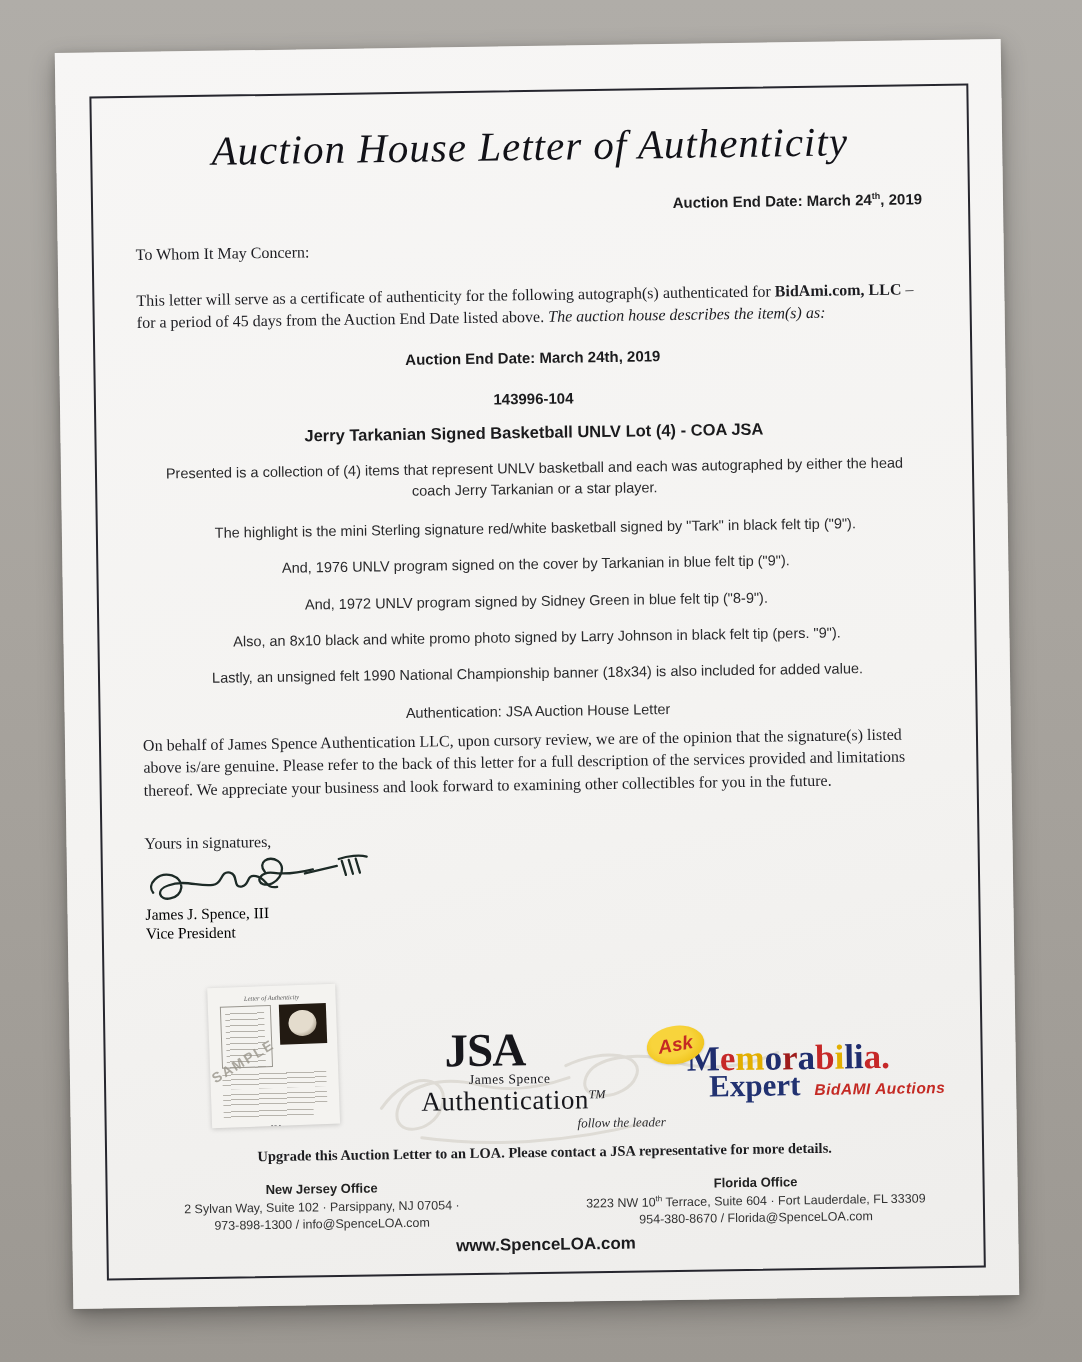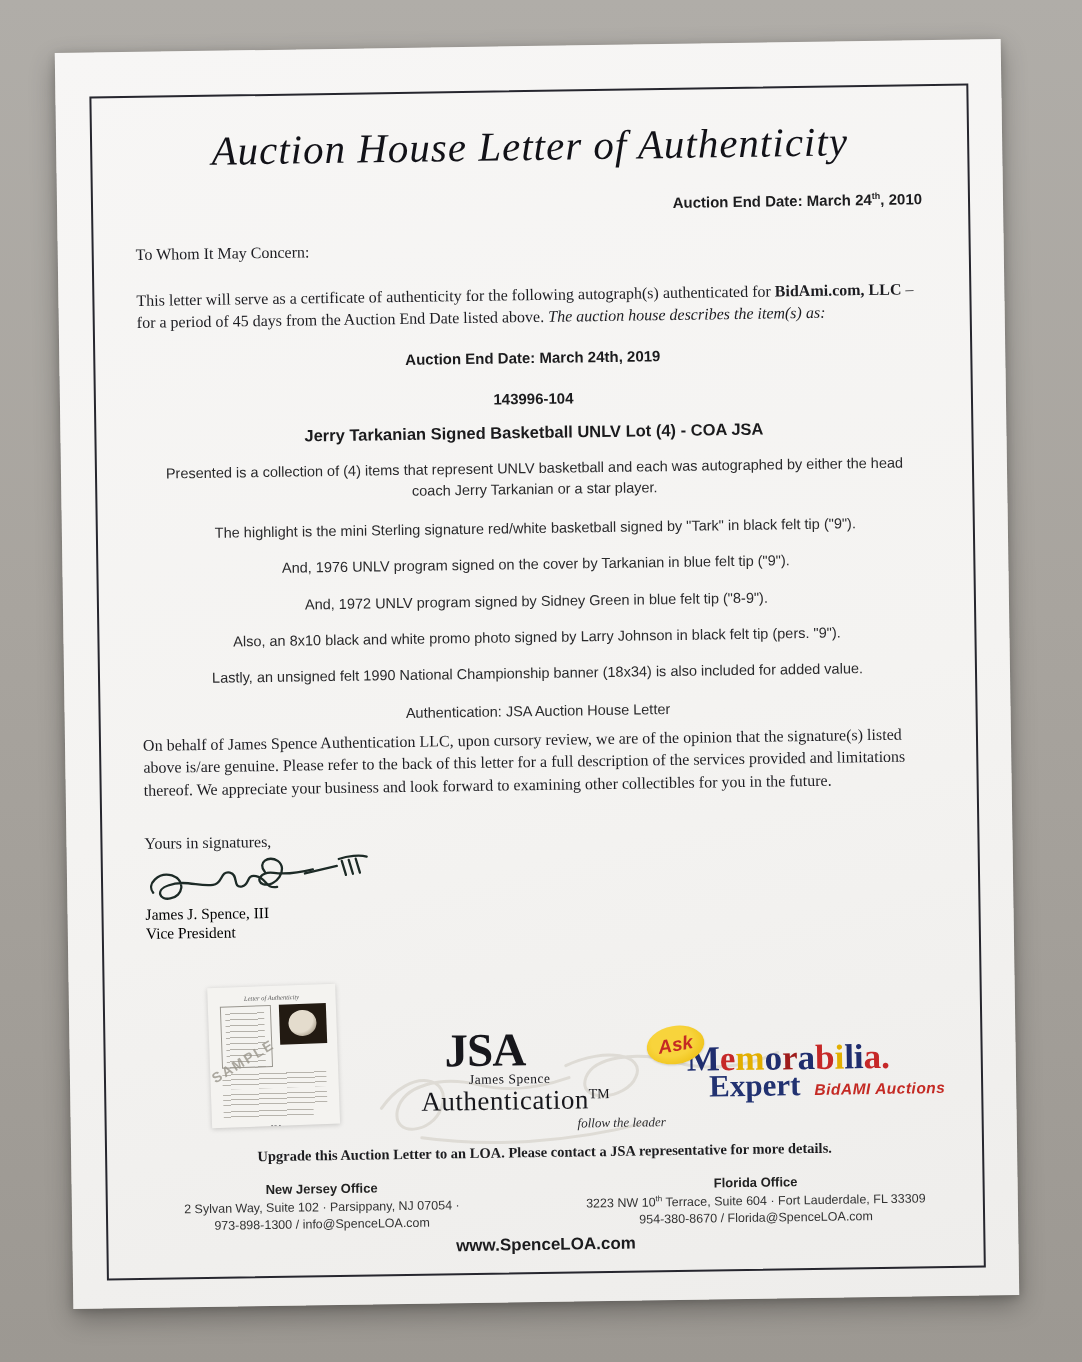--- a/index.html
+++ b/index.html
@@ -79,21 +79,21 @@
   .thumb-jsa{font-weight:700;font-size:7px;color:#3c3c40;text-align:center;margin-top:5px;}
 
   
   .ghost{top:942px;left:255px;}
 
   
   .jsa-logo{top:938px;left:315px;width:250px;color:#17171c;}
   .jsa-acronym{font-weight:700;font-size:47px;line-height:.82;letter-spacing:-1px;margin-left:24px;}
   .jsa-sub{font-size:13.5px;margin-left:48px;margin-top:2px;letter-spacing:.5px;}
   .jsa-name{font-size:27px;margin-top:-2px;letter-spacing:.5px;}
-  .jsa-name sup{font-size:14px;letter-spacing:0;}
+  .jsa-name sup{font-size:12px;letter-spacing:0;font-style:italic;}
   .jsa-tag{font-style:italic;font-size:13px;text-align:right;margin-top:0;margin-right:6px;color:#2b2b2e;}
 
   
   .mem-logo{top:952px;left:545px;width:340px;}
   .mem-ask{
     position:absolute;left:-4px;top:-16px;width:58px;height:38px;border-radius:50%;
     background:radial-gradient(ellipse at 45% 40%,#f8d43c 0 45%,#e9b703 100%);
     transform:rotate(-9deg);display:flex;align-items:center;justify-content:center;
     box-shadow:0 1px 2px rgba(0,0,0,.15);
   }
@@ -124,21 +124,21 @@
 </head>
 <body>
 
 <div class="paper">
   <div class="frame">
     <div class="content">
 
       <div class="abs title">Auction House Letter of Authenticity</div>
 
       <div class="abs right-date">
-        <span>Auction End Date: March 24</span><sup>th</sup><span>, 2010</span>
+        <span>Auction End Date: March 24</span><sup>th</sup><span>, 2019</span>
       </div>
 
       <div class="abs serif-line salutation">To Whom It May Concern:</div>
 
       <div class="abs para intro">
         <span>This letter will serve as a certificate of authenticity for the following autograph(s) authenticated for </span><b>BidAmi.com, LLC</b><span> – for a period of 45 days from the Auction End Date listed above.  </span><i>The auction house describes the item(s) as:</i>
       </div>
 
       <div class="abs sans-center bold-head lot-date">Auction End Date: March 24th, 2019</div>
       <div class="abs sans-center bold-head lot-num">143996-104</div>

